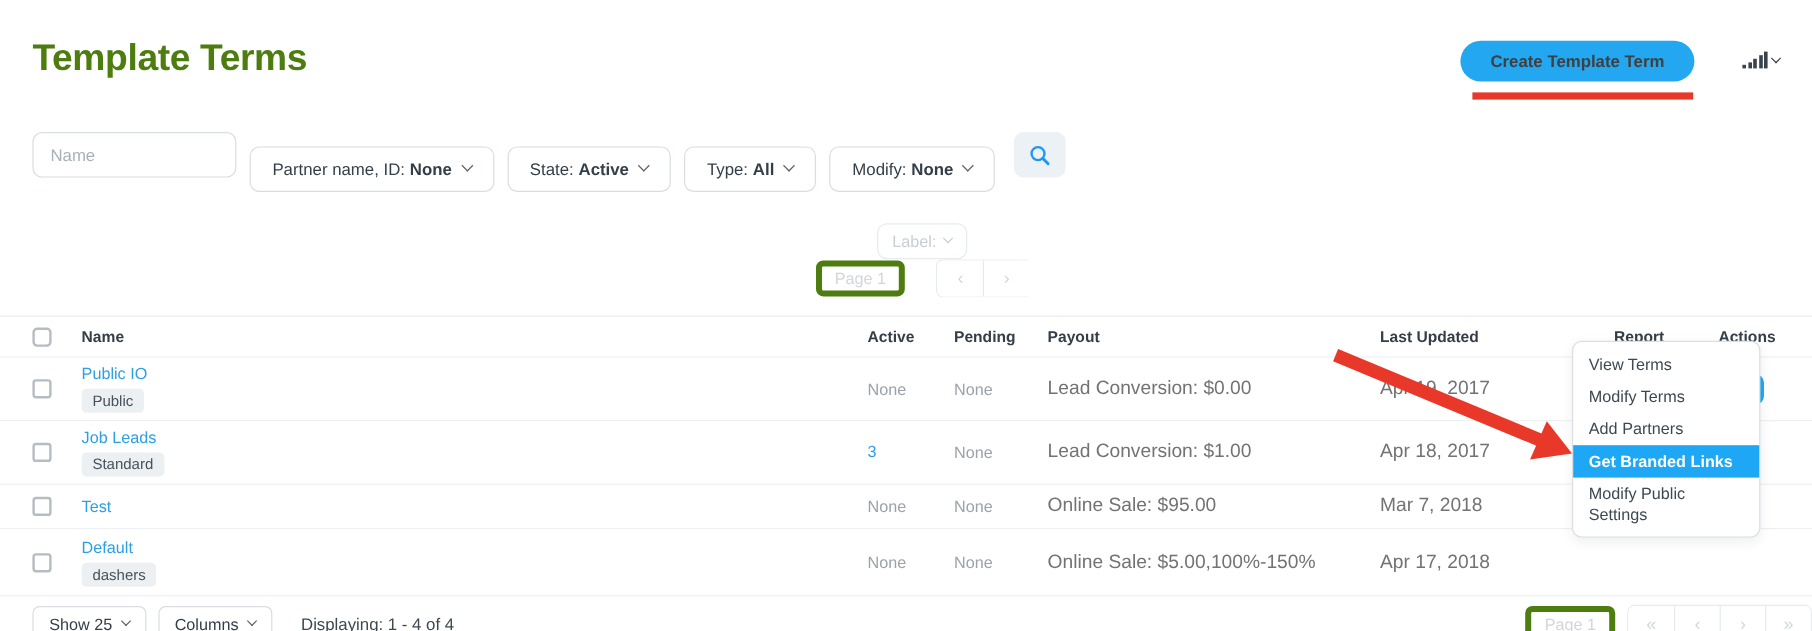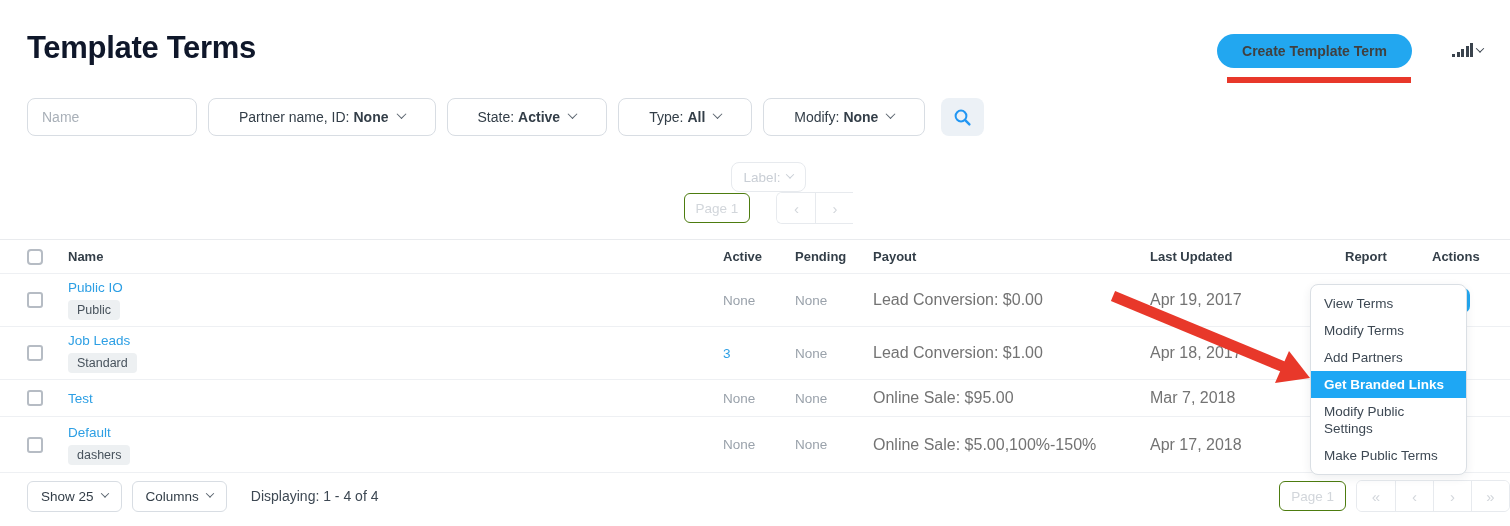--- a/index.html
+++ b/index.html
@@ -2,21 +2,21 @@
 <html><head>
 <meta charset="utf-8">
 <style>
   * { box-sizing: border-box; margin: 0; padding: 0; }
   html,body { background:#fff; }
   body { font-family: "Liberation Sans", sans-serif; }
   .page { position:relative; width:1510px; height:526px; background:#fff; overflow:hidden; }
 
   
   .hdr { display:flex; justify-content:space-between; align-items:flex-start; padding:30px 27px 0 27px; }
-  .title { font-size:31px; font-weight:700; color:#0f172a; letter-spacing:-0.3px; }
+  .title { font-size:31px; font-weight:700; color:#4d7c0f; letter-spacing:-0.3px; }
   .hdr-right { display:flex; align-items:center; gap:40px; margin-top:4px; }
   .create-wrap { position:relative; }
   .btn-primary { background:#22a7f0; color:#404040; border:none; border-radius:17px; height:34px;
                  padding:0 25px; font-size:14px; font-weight:700; font-family:inherit; cursor:pointer; }
   .red-underline { position:absolute; left:10px; right:1px; top:43px; height:6px; background:#e8382a; }
   .chart-dd { display:flex; align-items:flex-end; gap:4px; cursor:pointer; padding-bottom:2px; }
 
   
   .bars { display:flex; align-items:flex-end; gap:1.5px; }
   .bars span { width:3px; background:#3a434d; display:block; }
@@ -25,36 +25,36 @@
   .bars span:nth-child(3){height:8px;} .bars span:nth-child(4){height:11px;}
   .bars span:nth-child(5){height:14px;}
 
   .chev { display:inline-block; width:7px; height:7px; border-right:1.6px solid currentColor;
           border-bottom:1.6px solid currentColor; transform:rotate(45deg) translate(-1px,-1px); }
   .chev.sm { width:6px; height:6px; }
 
   
   .filters { display:flex; align-items:center; gap:11px; margin:30px 27px 0 27px; }
   .f-box { height:38px; border:1px solid #d8dde3; border-radius:8px; background:#fff;
-           display:flex; align-items:center; padding:0 30px; font-size:14px; color:#333e48; cursor:pointer; }
+           display:flex; align-items:center; padding:0 18px; font-size:14px; color:#333e48; cursor:pointer;margin-top:24px; }
   .f-box b { margin-left:4px; }
   .f-box .chev { color:#5a646e; margin-left:9px; margin-top:-3px; }
   input.f-input { width:170px; height:38px; border:1px solid #d8dde3; border-radius:8px;
                   padding:0 14px; font-size:14px; font-family:inherit; color:#333e48; outline:none; }
   input.f-input::placeholder { color:#a9b0b8; }
   .search-btn { width:43px; height:38px; background:#ecf1f6; border:none; border-radius:8px;
                 display:flex; align-items:center; justify-content:center; cursor:pointer; margin-left:5px; }
 
   
   .label-row { display:flex; justify-content:space-between; align-items:center; margin:26px 0 0 27px;flex-direction:column; }
   .label-dd { height:30px; border:1px solid #e7eaee; border-radius:8px; display:flex; align-items:center;
               padding:0 12px; font-size:13.5px; color:#c9ced5; }
   .label-dd .chev { color:#c9ced5; margin-left:7px; margin-top:-2px; }
   .pager { display:flex; align-items:center; gap:26px; }
-  .page-box { height:30px; border:1px solid #4d7c0f; border-radius:6px; display:flex; align-items:center;
+  .page-box { height:30px; border:5px solid #4d7c0f; border-radius:6px; display:flex; align-items:center;
               padding:0 11px; font-size:13.5px; color:#d2d6db; }
   .btn-group { display:flex; border:1px solid #e7eaee; border-radius:6px; overflow:hidden; }
   .btn-group .pg { width:38px; height:30px; display:flex; align-items:center; justify-content:center;
                    color:#d2d6db; font-size:15px; border-left:1px solid #e7eaee; background:#fff; cursor:default; }
   .btn-group .pg:first-child { border-left:none; }
   .btn-group.clipped { border-right:none; border-radius:6px 0 0 6px; }
 
   
   .tbl { margin-top:15px; }
   .trow { display:grid; grid-template-columns:41px 655px 72px 78px 277px 195px 87px 1fr;
@@ -273,21 +273,20 @@
       </div>
     </div>
   </div>
 
   <div class="menu">
     <div class="menu-item">View Terms</div>
     <div class="menu-item">Modify Terms</div>
     <div class="menu-item">Add Partners</div>
     <div class="menu-item active">Get Branded Links</div>
     <div class="menu-item">Modify Public Settings</div>
-    <div class="menu-item">Make Public Terms</div>
   </div>
 
   <svg class="overlay" viewBox="0 0 1510 526">
     <line x1="1113" y1="296" x2="1284" y2="367" stroke="#e8382a" stroke-width="11"></line>
     <polygon points="1310,378 1275,383 1289,351" fill="#e8382a"></polygon>
   </svg>
 
 </div>
 
 </body></html>

